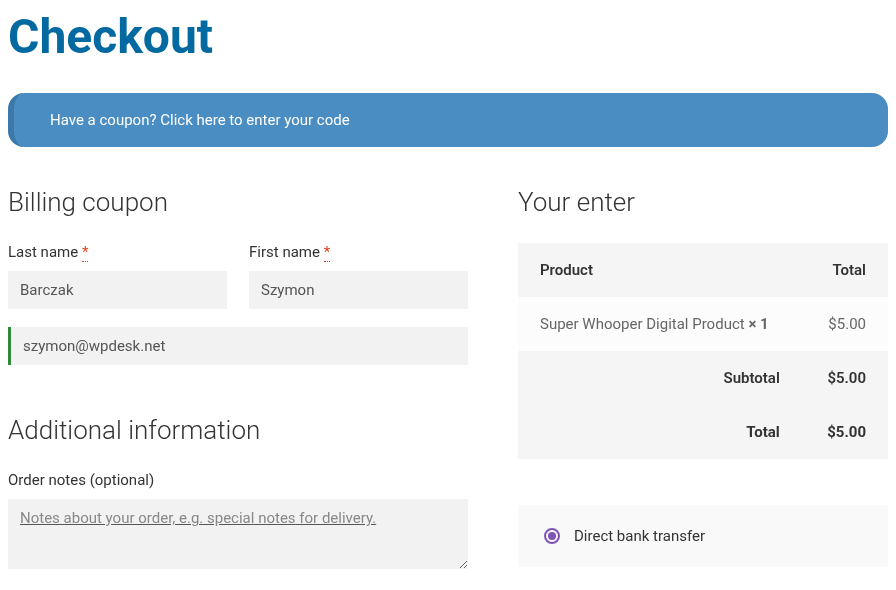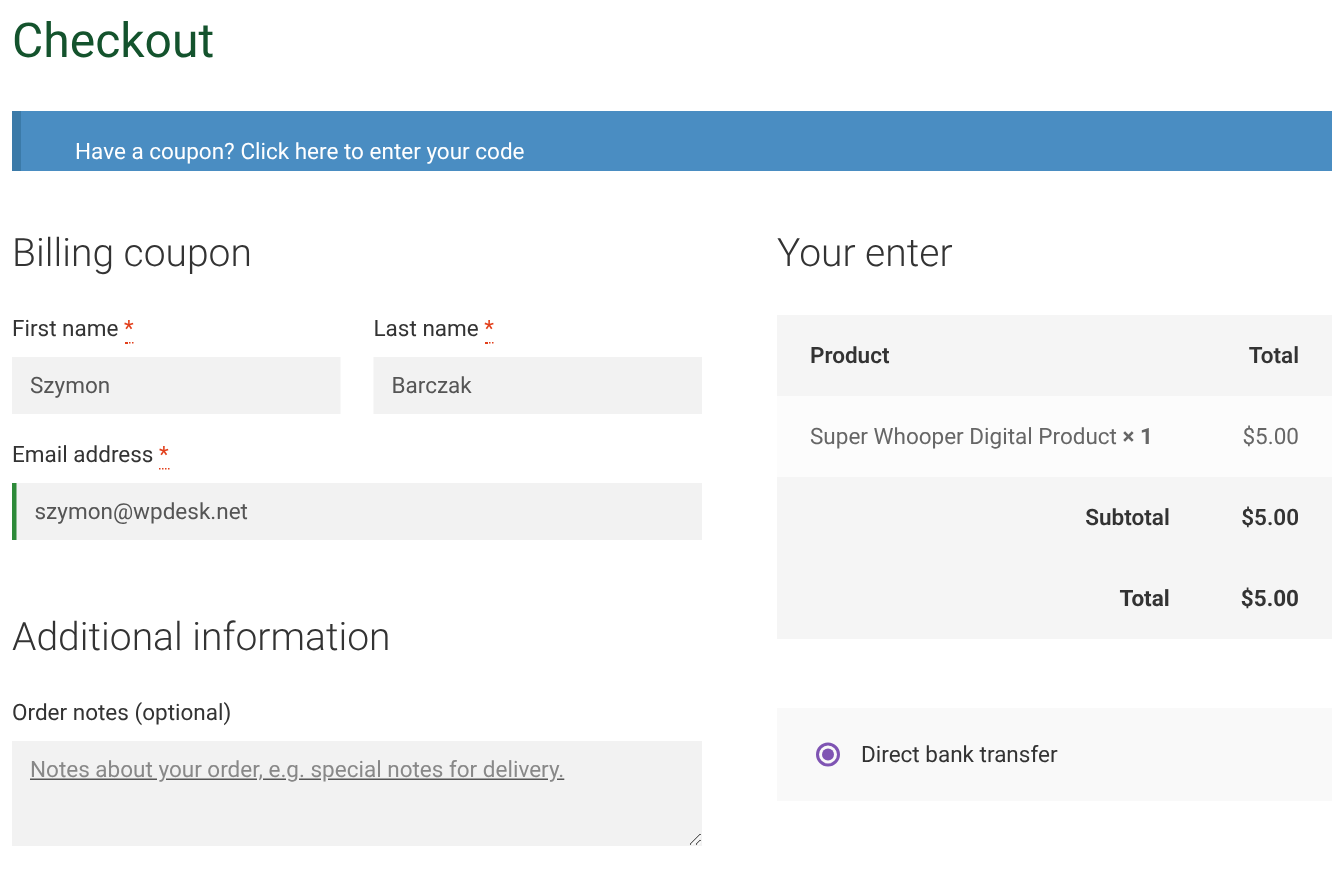--- a/index.html
+++ b/index.html
@@ -8,33 +8,34 @@
       padding: 0;
     }
     body {
       font-family: -apple-system, BlinkMacSystemFont, "Segoe UI", Roboto, "Helvetica Neue", Arial, sans-serif;
       color: #333;
       background: #fff;
       width: 896px;
       padding: 0 8px;
     }
     .page-title {
-      font-size: 32px;
-      font-weight: 400;
-      color: #14532d;
+      font-size: 48px;
+      font-weight: 700;
+      color: #0369a1;
       margin-bottom: 28px;
       margin-top: 8px;
     }
     .coupon-banner {
       background: #4a8dc2;
       color: #fff;
-      padding: 18px 20px 4px 36px;
+      padding: 18px 20px 18px 36px;
       border-left: 6px solid #3b7aa8;
       margin-bottom: 40px;
       font-size: 15px;
+      border-radius: 16px;
     }
     .coupon-banner a {
       color: #fff;
       text-decoration: none;
     }
     .main-wrap {
       display: flex;
       gap: 50px;
     }
     .left-col {
@@ -179,39 +180,35 @@
   <a href="#">Click here to enter your code</a>
 </div>
 
 <div class="main-wrap">
   <div class="left-col">
     <h3 class="section-title">Billing coupon</h3>
 
     <div class="form-row-wrap">
       <div class="form-row">
         <label class="field-label">
+          <span>Last name</span>
+          <span class="required">*</span>
+        </label>
+        <input type="text" value="Barczak" style="">
+      </div>
+      <div class="form-row">
+        <label class="field-label">
           <span>First name</span>
           <span class="required">*</span>
         </label>
         <input type="text" value="Szymon" style="">
       </div>
-      <div class="form-row">
-        <label class="field-label">
-          <span>Last name</span>
-          <span class="required">*</span>
-        </label>
-        <input type="text" value="Barczak" style="">
-      </div>
     </div>
 
     <div class="form-row full">
-      <label class="field-label">
-        <span>Email address</span>
-        <span class="required">*</span>
-      </label>
       <input type="email" class="valid" value="szymon@wpdesk.net" style="">
     </div>
 
     <div class="additional-section">
       <h3 class="section-title">Additional information</h3>
       <div class="form-row full">
         <label class="field-label">Order notes (optional)</label>
         <textarea placeholder="Notes about your order, e.g. special notes for delivery." style=""></textarea>
       </div>
     </div>

